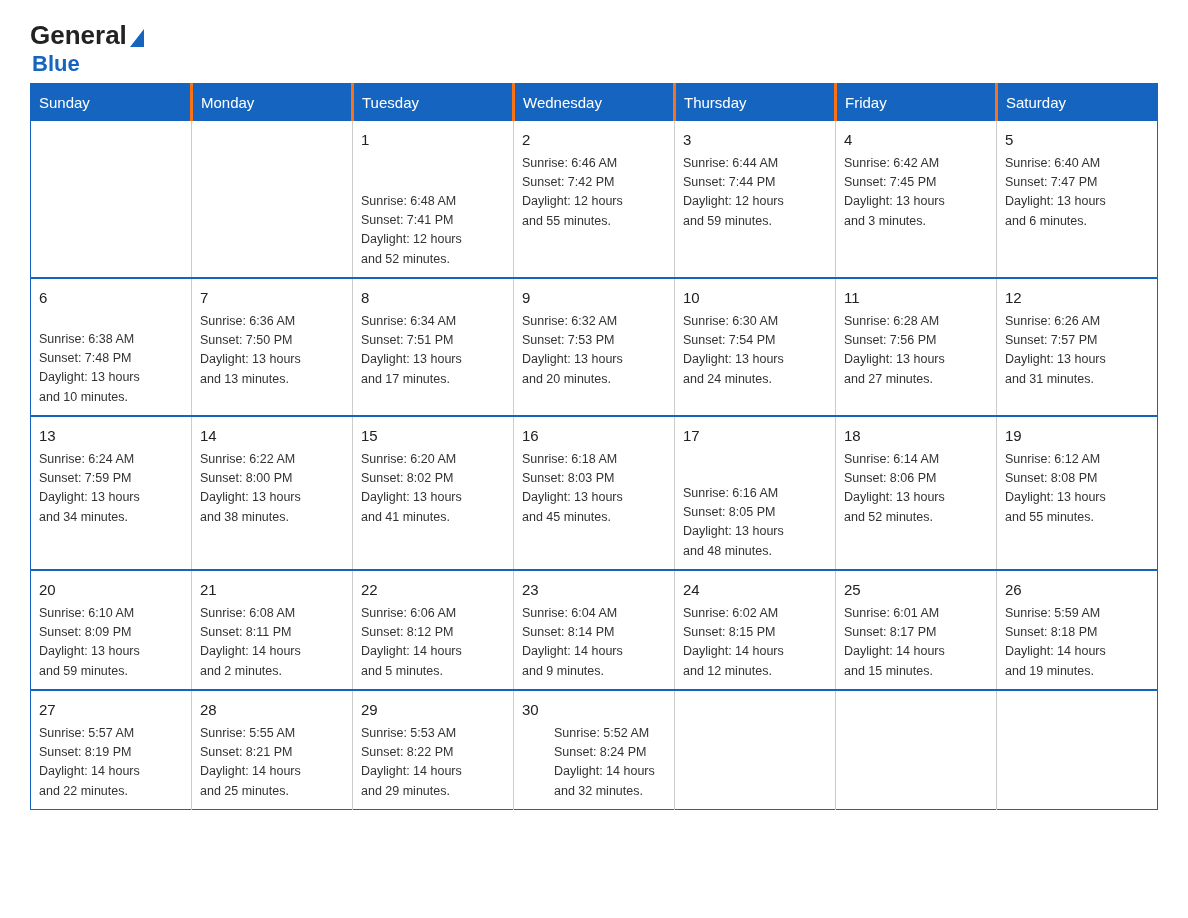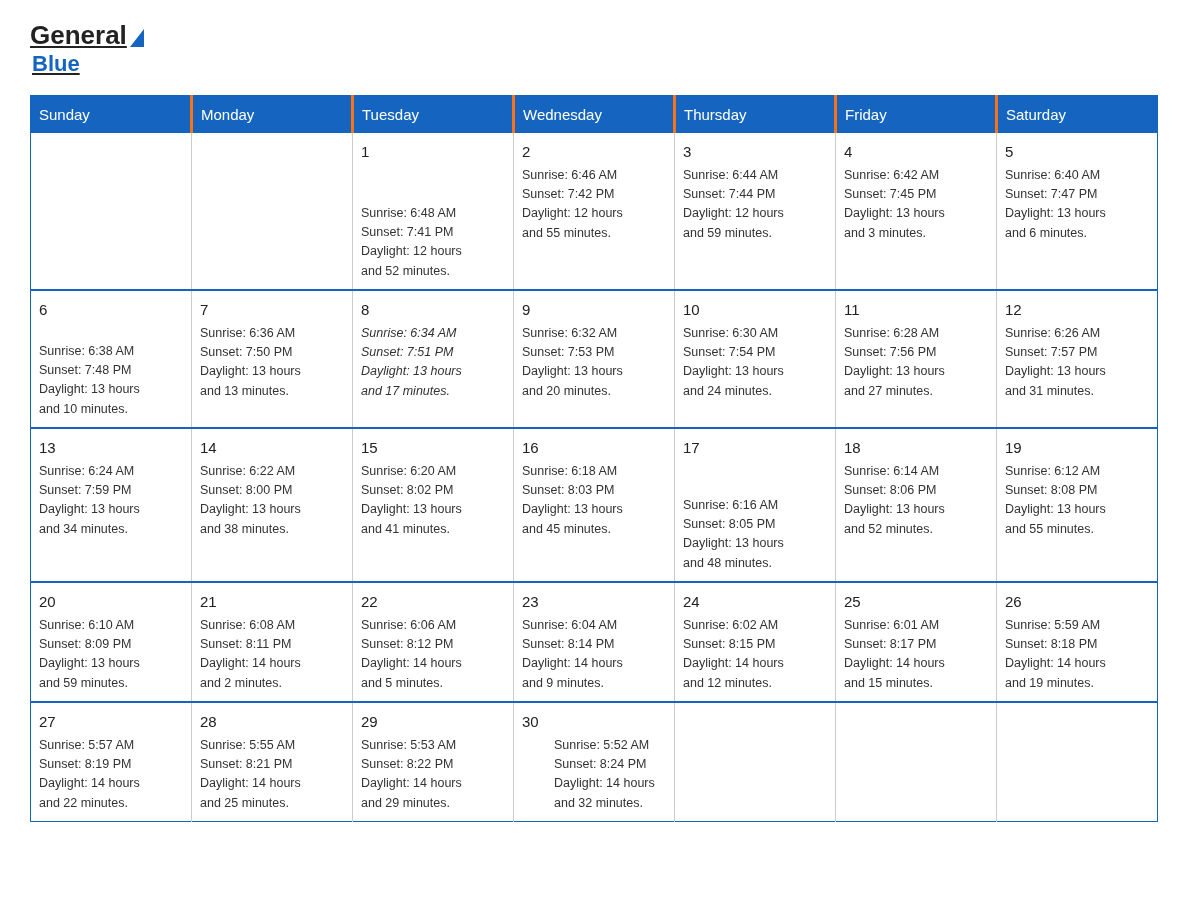--- a/index.html
+++ b/index.html
@@ -8,22 +8,21 @@
       background: #fff;
       color: #222;
       width: 1188px;
       min-height: 918px;
       padding: 20px 30px;
     }
     .header {
       display: flex;
       justify-content: space-between;
       align-items: center;
-      margin-bottom: 18px;
-      text-decoration: underline;
+      margin-bottom: 6px;
     }
     .logo {
       display: flex;
       flex-direction: column;
       align-items: flex-start;
     }
     .logo-top {
       display: flex;
       align-items: center;
     }
@@ -185,21 +184,21 @@
         </td>
         <td>
           <span class="day-number">7</span>
           <div class="day-info" style="white-space: pre-line;">Sunrise: 6:36 AM
 Sunset: 7:50 PM
 Daylight: 13 hours
 and 13 minutes.</div>
         </td>
         <td>
           <span class="day-number">8</span>
-          <div class="day-info" style="white-space: pre-line; font-style: italic;">Sunrise: 6:34 AM
+          <div class="day-info" style="white-space: pre-line;">Sunrise: 6:34 AM
 Sunset: 7:51 PM
 Daylight: 13 hours
 and 17 minutes.</div>
         </td>
         <td>
           <span class="day-number">9</span>
           <div class="day-info" style="white-space: pre-line;">Sunrise: 6:32 AM
 Sunset: 7:53 PM
 Daylight: 13 hours
 and 20 minutes.</div>

